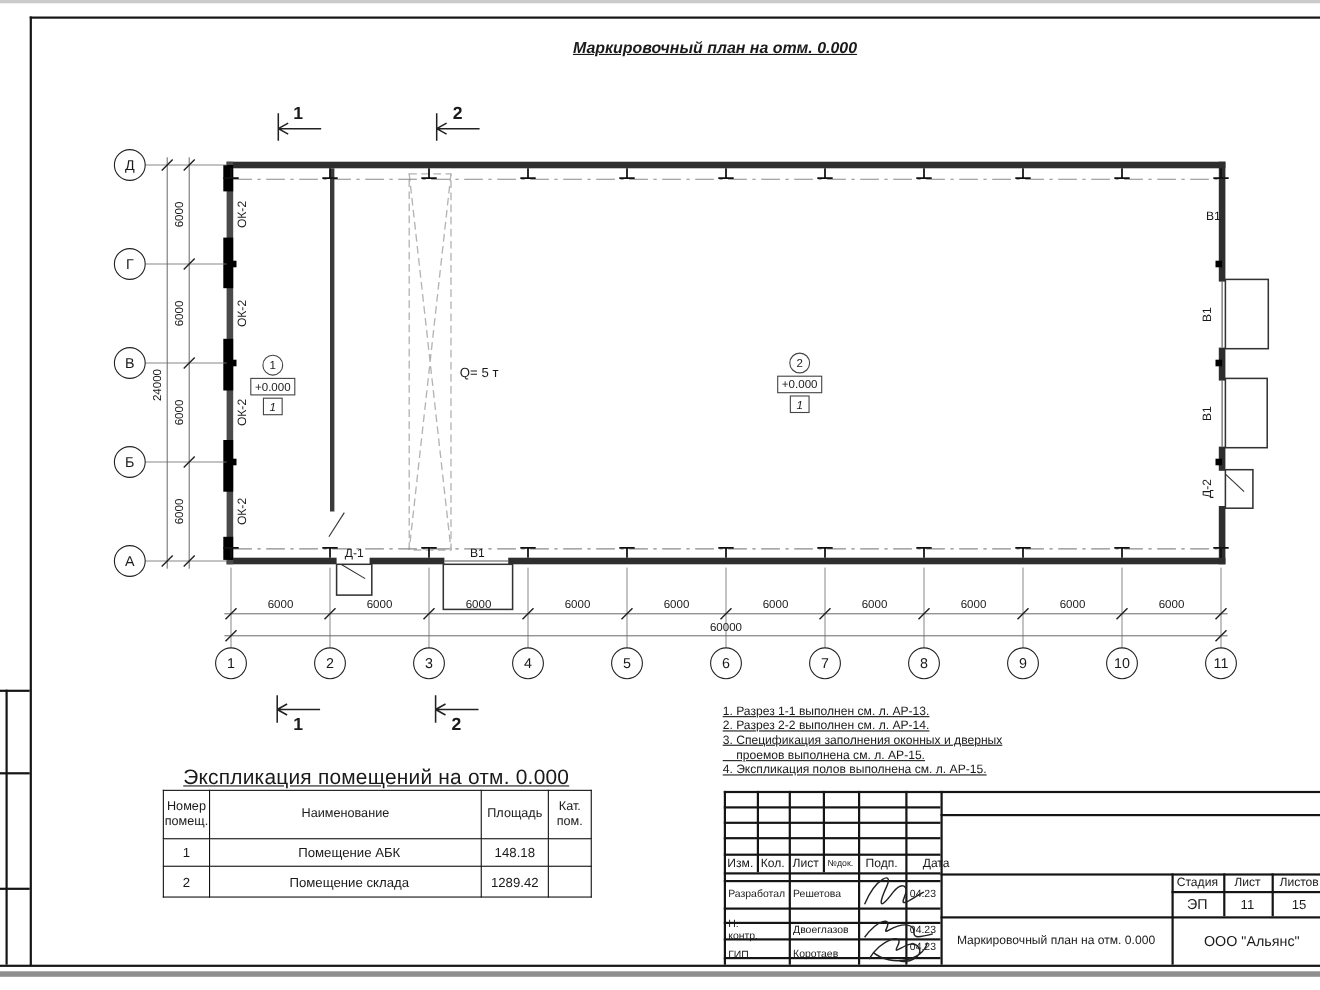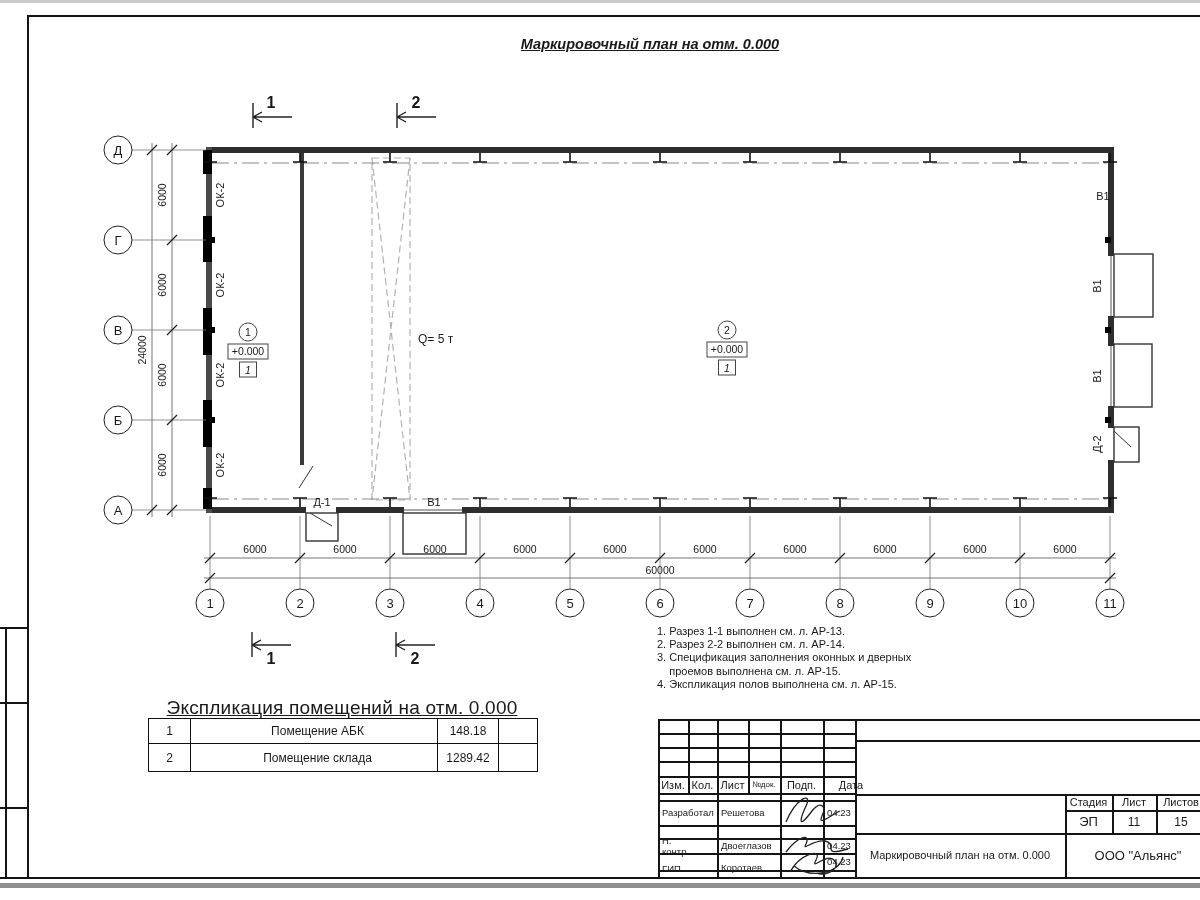--- a/index.html
+++ b/index.html
@@ -11,21 +11,21 @@
   #main-title{position:absolute;left:400px;top:36px;width:500px;text-align:center;
       font-style:italic;font-weight:600;font-size:14.5px;text-decoration:underline;}
   #sched-title{position:absolute;left:146px;top:665px;width:392px;text-align:center;
       font-size:19px;text-decoration:underline;letter-spacing:.2px;margin-top:32px;}
   table.sched{position:absolute;left:148px;top:718px;border-collapse:collapse;table-layout:fixed;}
   table.sched td,table.sched th{border:1.6px solid #111;font-weight:normal;font-size:12px;
       padding:0;overflow:hidden;}
   table.sched th{font-size:11.5px;line-height:1.15;}
   .cname{text-align:center;padding-left:7px!important;}
   .cnum,.carea{text-align:center;}
-  #notes{position:absolute;left:657px;top:625px;font-size:11px;line-height:13.2px;}
+  #notes{position:absolute;left:657px;top:641px;font-size:11px;line-height:13.2px;text-decoration:underline;}
   #notes div{white-space:pre;}
   .tbcell{position:absolute;display:flex;align-items:center;justify-content:center;
       font-size:10px;box-sizing:border-box;}
   .tbl{justify-content:flex-start;padding-left:4px;}
   svg text{fill:#1a1a1a;}
 </style>
 </head>
 <body>
 
 <div class="gray-strip" style="top:0;height:3px;background:#cbcbcb;"></div>
@@ -44,20 +44,26 @@
 <div id="sched-title">Экспликация помещений на отм. 0.000</div>
 
 <table class="sched">
   <colgroup>
       <col style="width:42px">
       <col style="width:247px">
       <col style="width:61px">
       <col style="width:39px">
     </colgroup>
   <tbody>
+      <tr style="height:44px">
+    <th>Номер помещ.</th>
+    <th>Наименование</th>
+    <th>Площадь</th>
+    <th>Кат. пом.</th>
+  </tr>
   <tr style="height:25px">
     <td class="cnum">1</td>
     <td class="cname">Помещение АБК</td>
     <td class="carea">148.18</td>
     <td></td>
   </tr>
   <tr style="height:28px">
     <td class="cnum">2</td>
     <td class="cname">Помещение склада</td>
     <td class="carea">1289.42</td>

